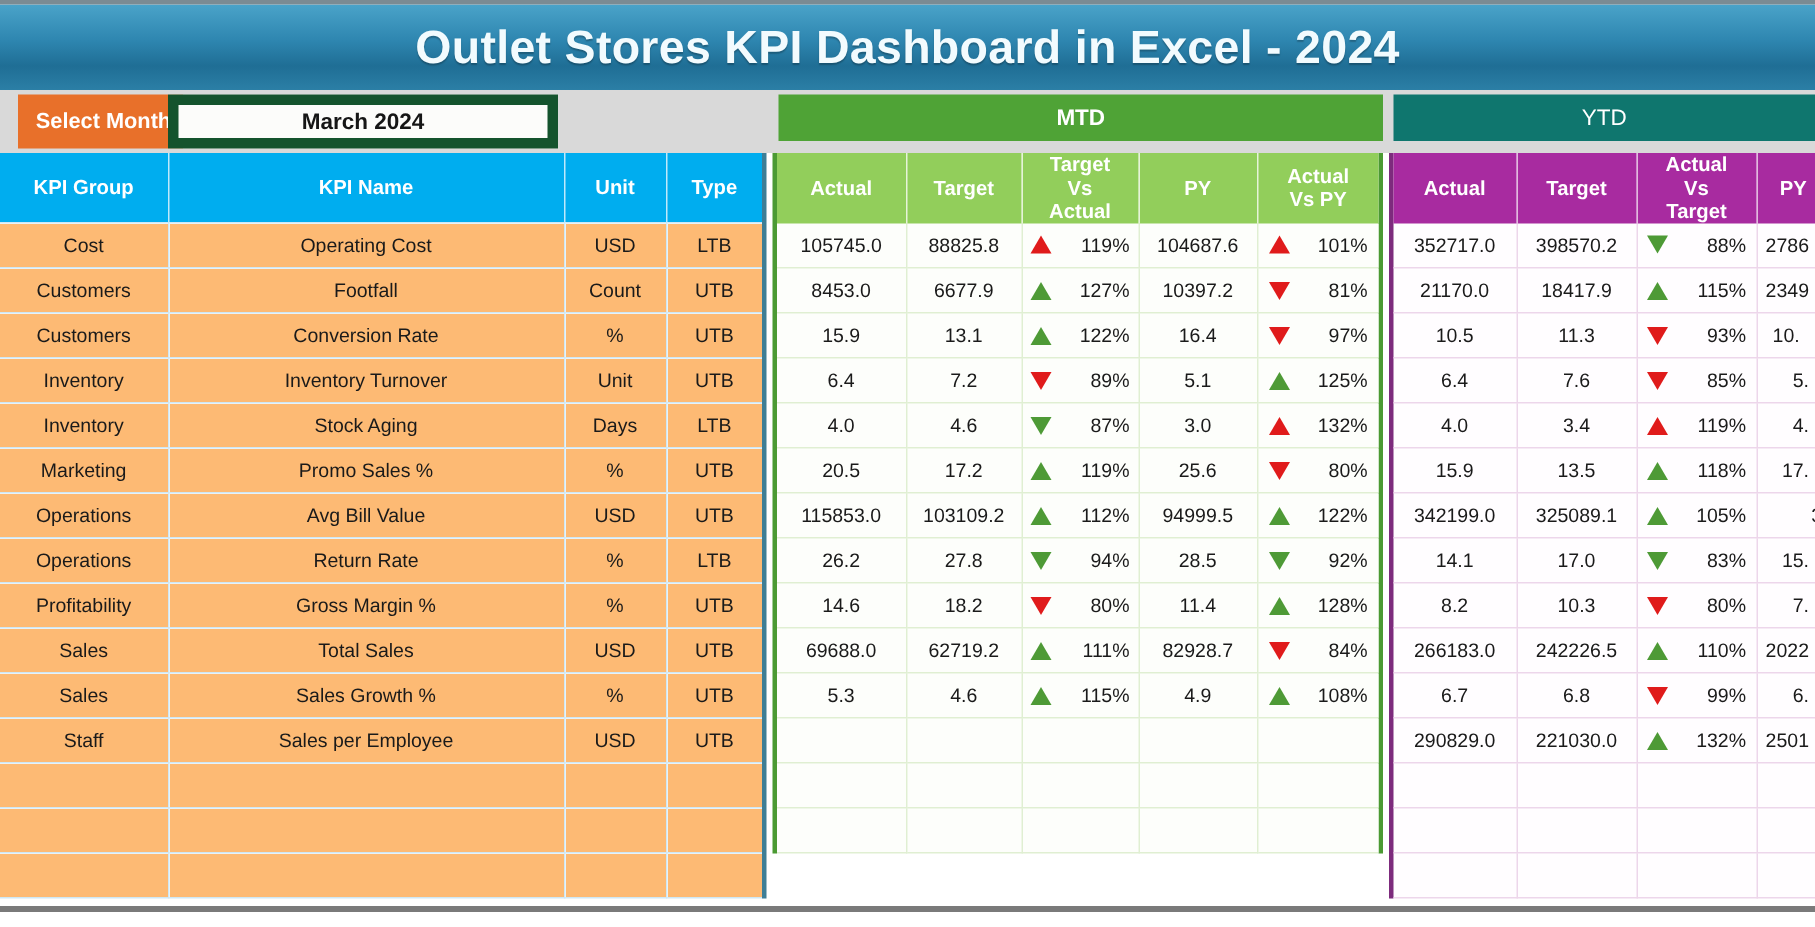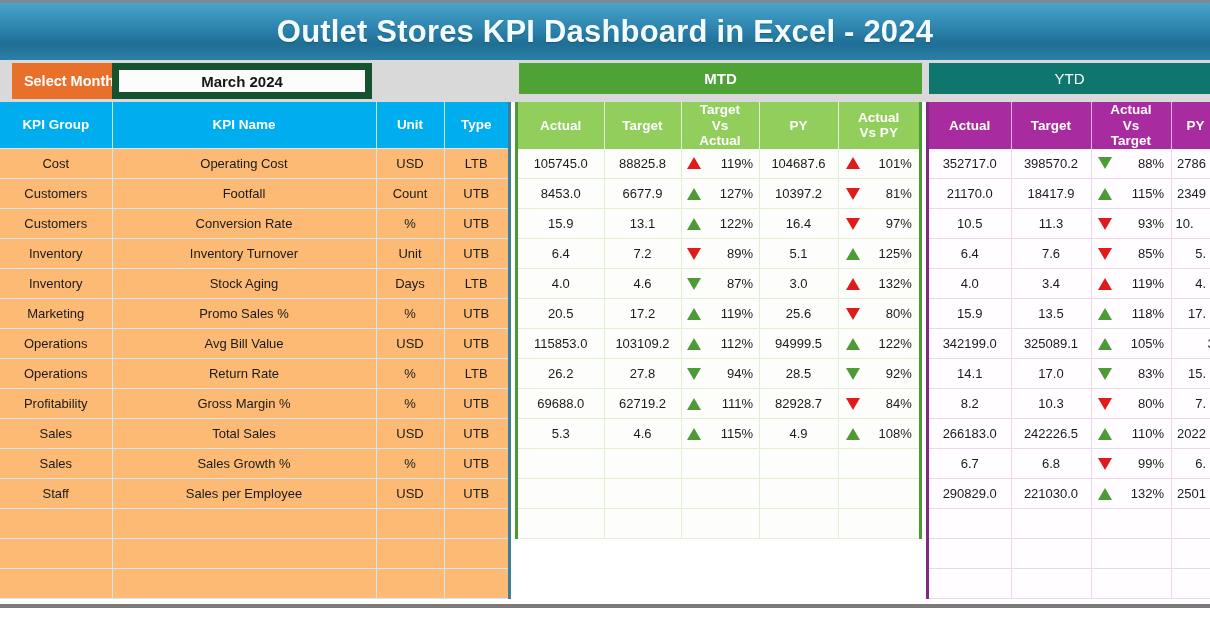--- a/index.html
+++ b/index.html
@@ -394,20 +394,37 @@
               </td>
               <td>28.5</td>
               <td>
                 <div class="cmp">
                   <span class="tri down g"></span>
                   <span class="pct">92%</span>
                 </div>
               </td>
             </tr>
             <tr>
+              <td>14.6</td>
+              <td>18.2</td>
+              <td>
+                <div class="cmp">
+                  <span class="tri down r"></span>
+                  <span class="pct">80%</span>
+                </div>
+              </td>
+              <td>11.4</td>
+              <td>
+                <div class="cmp">
+                  <span class="tri up g"></span>
+                  <span class="pct">128%</span>
+                </div>
+              </td>
+            </tr>
+            <tr>
               <td>69688.0</td>
               <td>62719.2</td>
               <td>
                 <div class="cmp">
                   <span class="tri up g"></span>
                   <span class="pct">111%</span>
                 </div>
               </td>
               <td>82928.7</td>
               <td>
@@ -500,21 +517,21 @@
             </tr>
             <tr>
               <td>10.5</td>
               <td>11.3</td>
               <td>
                 <div class="cmp">
                   <span class="tri down r"></span>
                   <span class="pct">93%</span>
                 </div>
               </td>
-              <td style="text-align: left;">10.</td>
+              <td style="text-align: center;">10.</td>
             </tr>
             <tr>
               <td>6.4</td>
               <td>7.6</td>
               <td>
                 <div class="cmp">
                   <span class="tri down r"></span>
                   <span class="pct">85%</span>
                 </div>
               </td>

